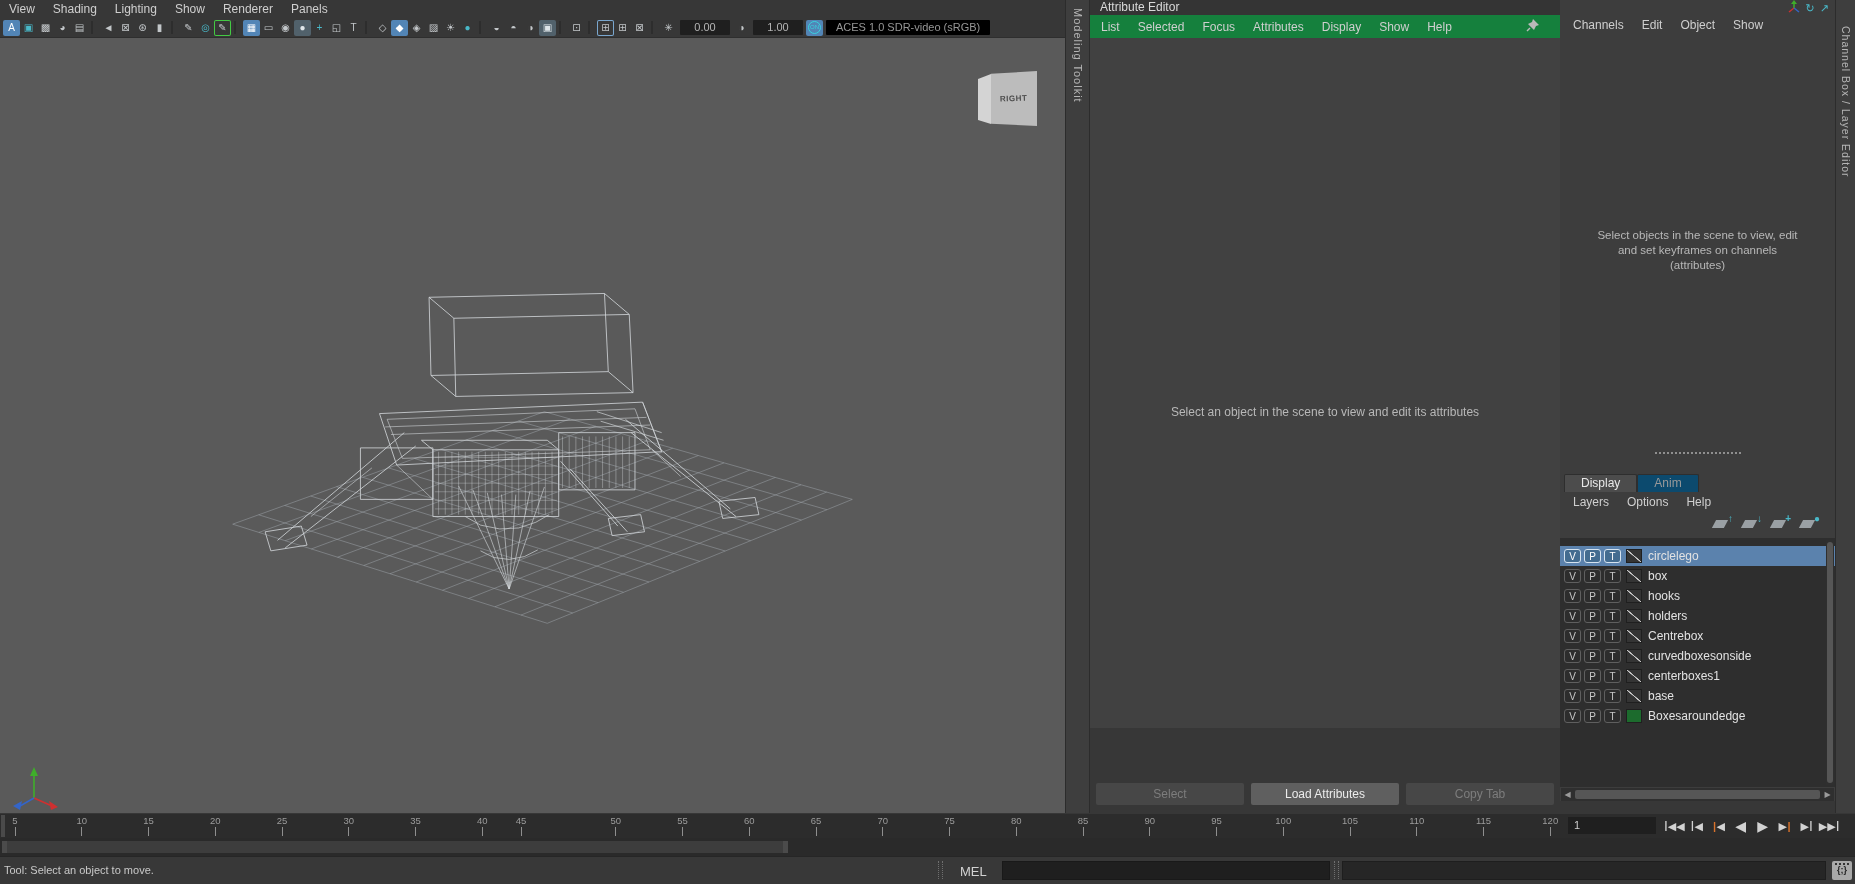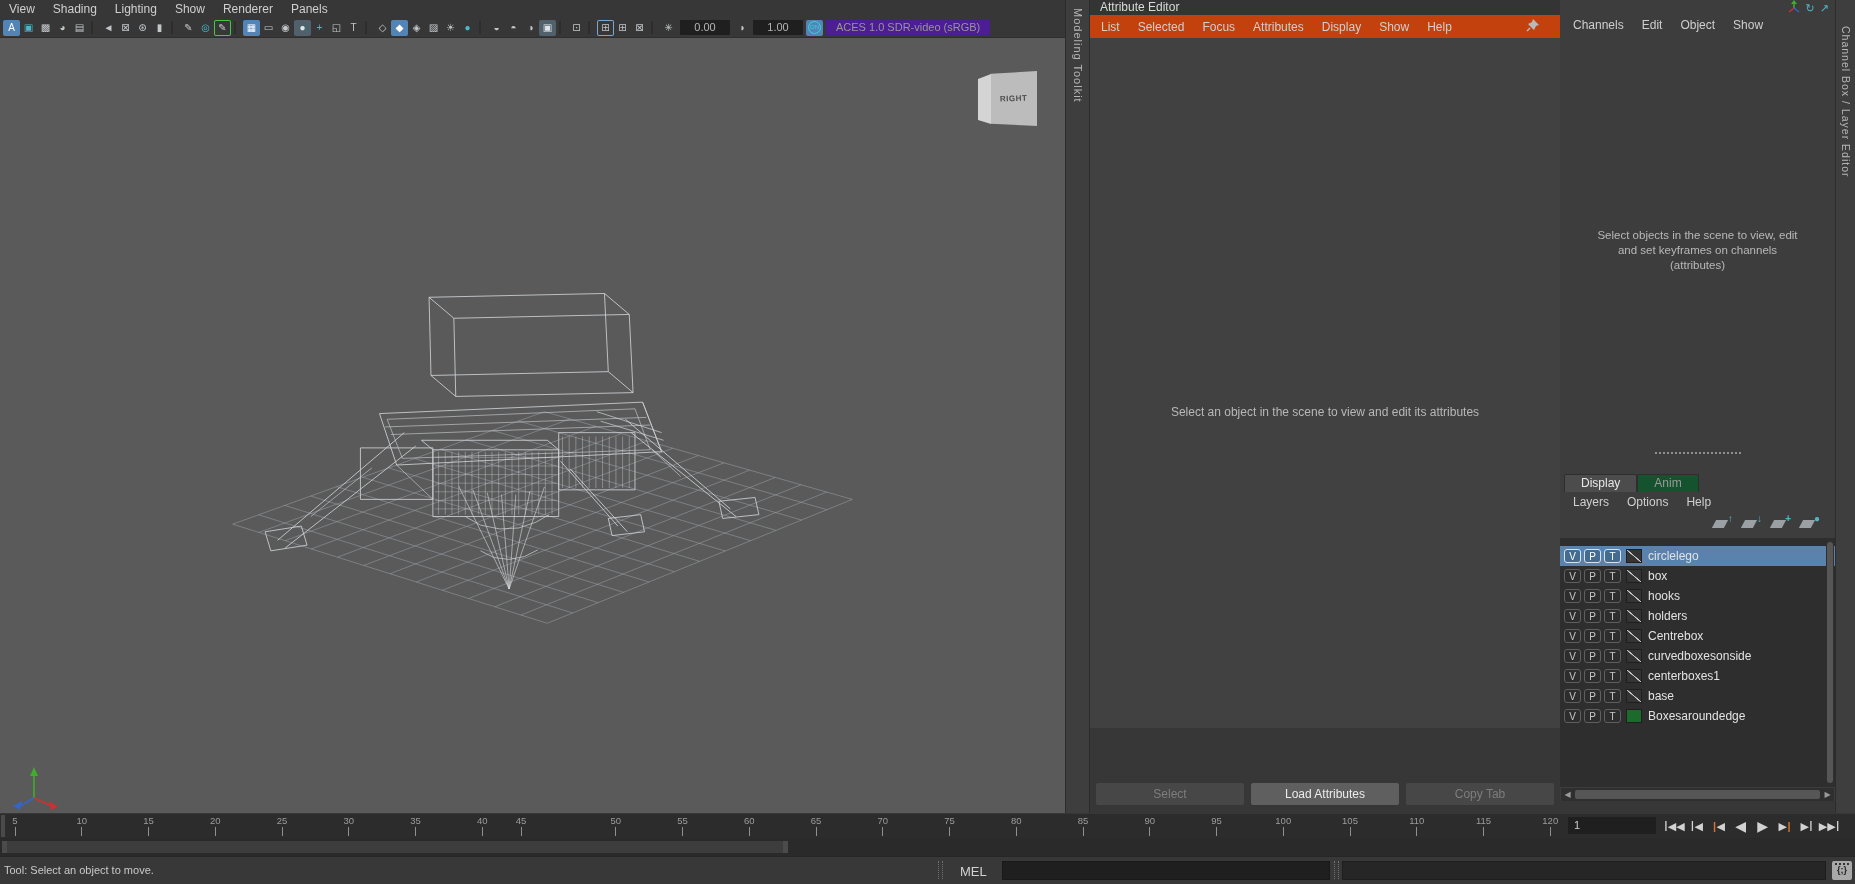--- a/index.html
+++ b/index.html
@@ -20,60 +20,60 @@
   .st-teal{color:#49b8c8}
   .st-green{box-shadow:inset 0 0 0 1px #44c944}
   .st-dim{background:#51616b;color:#dfe6ea}
   .st-outline{box-shadow:inset 0 0 0 1px #7aa7cf}
   .st-on{background:#5285b6}
   .on-circ{display:inline-block;width:11px;height:11px;line-height:11px;border:1px solid #39d3de;
            border-radius:50%;font-size:6px;color:#39d3de;vertical-align:2px}
   .tsep{width:4px;height:13px;border-left:2px solid #2d2d2d;margin:0 3px;flex:none}
   .tfield{width:50px;height:15px;line-height:15px;background:#1f1f1f;color:#b5b5b5;font-size:11px;
           text-align:center;border-radius:1px;margin:0 3px;flex:none}
-  .tfield.wide{width:auto;padding:0 10px;background:#4c1d95;color:#969696;text-align:center}
+  .tfield.wide{width:auto;padding:0 10px;background:#000000;color:#969696;text-align:center}
   #viewport{left:0;top:38px;width:1065px;height:775px;background:#5a5a5a}
   #wire{position:absolute;left:0;top:0}
   
   #viewcube{left:978px;top:33px;width:62px;height:56px}
   .vc-left{position:absolute;left:0;top:3px;width:13px;height:50px;background:#d4d4d4;
            clip-path:polygon(0 10%,100% 0,100% 100%,0 92%)}
   .vc-front{position:absolute;left:13px;top:0;width:46px;height:55px;background:#bcbcbc;
             clip-path:polygon(0 5%,100% 0,100% 100%,0 96%);
             display:flex;align-items:center;justify-content:center}
   .vc-front span{font-size:8px;font-weight:bold;color:#4c4c4c;letter-spacing:.5px;transform:rotate(-2deg)}
   
   #mtk{left:1065px;top:0;width:25px;height:813px;background:#3e3e3e;
        border-left:1px solid #2c2c2c;border-right:1px solid #2c2c2c;box-sizing:border-box}
   #rtab{left:1835px;top:0;width:20px;height:813px;background:#3e3e3e;border-left:1px solid #2c2c2c;box-sizing:border-box}
   .vtext{position:absolute;left:50%;transform:translateX(-50%);writing-mode:vertical-rl;
          font-size:11px;color:#b5b5b5;letter-spacing:1px;white-space:nowrap}
   
   #attr{left:1090px;top:0;width:470px;height:728px;background:#414141}
   .ae-title{height:15px;background:#343434;font-size:12px;color:#dadada;padding-left:10px;line-height:15px}
-  .ae-menus{height:23px;padding-left:2px;background:#c2410c}
+  .ae-menus{height:23px;padding-left:2px;background:#15803d}
   .ae-pin{margin-left:auto;margin-right:12px}
   .ae-msg{position:absolute;left:0;top:405px;width:100%;text-align:center;font-size:12px;color:#b8b8b8}
   .ae-footer{position:absolute;left:0;top:783px;width:100%;height:23px;display:flex;gap:7px;
              padding:0 6px;box-sizing:border-box}
   .ae-btn{flex:1;height:22px;line-height:22px;text-align:center;font-size:12px;border-radius:2px;
           background:#474747;color:#7d7d7d}
   .ae-btn.primary{background:#5f5f5f;color:#ececec}
   
   #chan{left:1560px;top:0;width:275px;height:813px;background:#3d3d3d}
   .cb-header-icons{position:absolute;right:6px;top:1px;display:flex;gap:5px;align-items:center;height:14px}
   .hicon{font-size:11px;color:#49b8c8;line-height:14px}
   .cb-menus{position:absolute;left:4px;top:14px;height:22px}
   .cb-msg{position:absolute;left:12px;top:228px;width:251px;text-align:center;font-size:11.5px;
           color:#b8b8b8;line-height:15px}
   .splitter-dots{position:absolute;left:50%;transform:translateX(-50%);top:452px;width:86px;
                  border-top:2px dotted #8f8f8f}
   
   .le-tabs{position:absolute;left:4px;top:474px;display:flex}
-  .ltab{padding:1px 16px 2px;font-size:12px;background:#14532d;color:#999;
+  .ltab{padding:1px 16px 2px;font-size:12px;background:#0c4a6e;color:#999;
         border:1px solid #2e2e2e;border-bottom:none;border-radius:2px 2px 0 0}
   .ltab.active{background:#4c4c4c;color:#e8e8e8}
   .le-menus{position:absolute;left:4px;top:492px;height:20px}
   #le-icons{position:absolute;right:14px;top:512px;height:22px;display:flex;align-items:center}
   .lico{width:22px;height:16px;position:relative;margin-left:7px}
   .lico i{position:absolute;left:2px;top:5px;width:12px;height:8px;background:#9aa0a4;transform:skewX(-28deg)}
   .lico b{position:absolute;right:1px;top:-2px;font-size:10px;color:#49b8c8;font-style:normal;font-weight:bold}
   #le-list{position:absolute;left:0;top:538px;right:0;bottom:26px;background:#2e2e2e;
            padding-top:8px;box-sizing:border-box;overflow:hidden}
   .lrow{display:flex;align-items:center;height:20px;padding-left:4px;gap:3px;font-size:12px;color:#e2e2e2}

